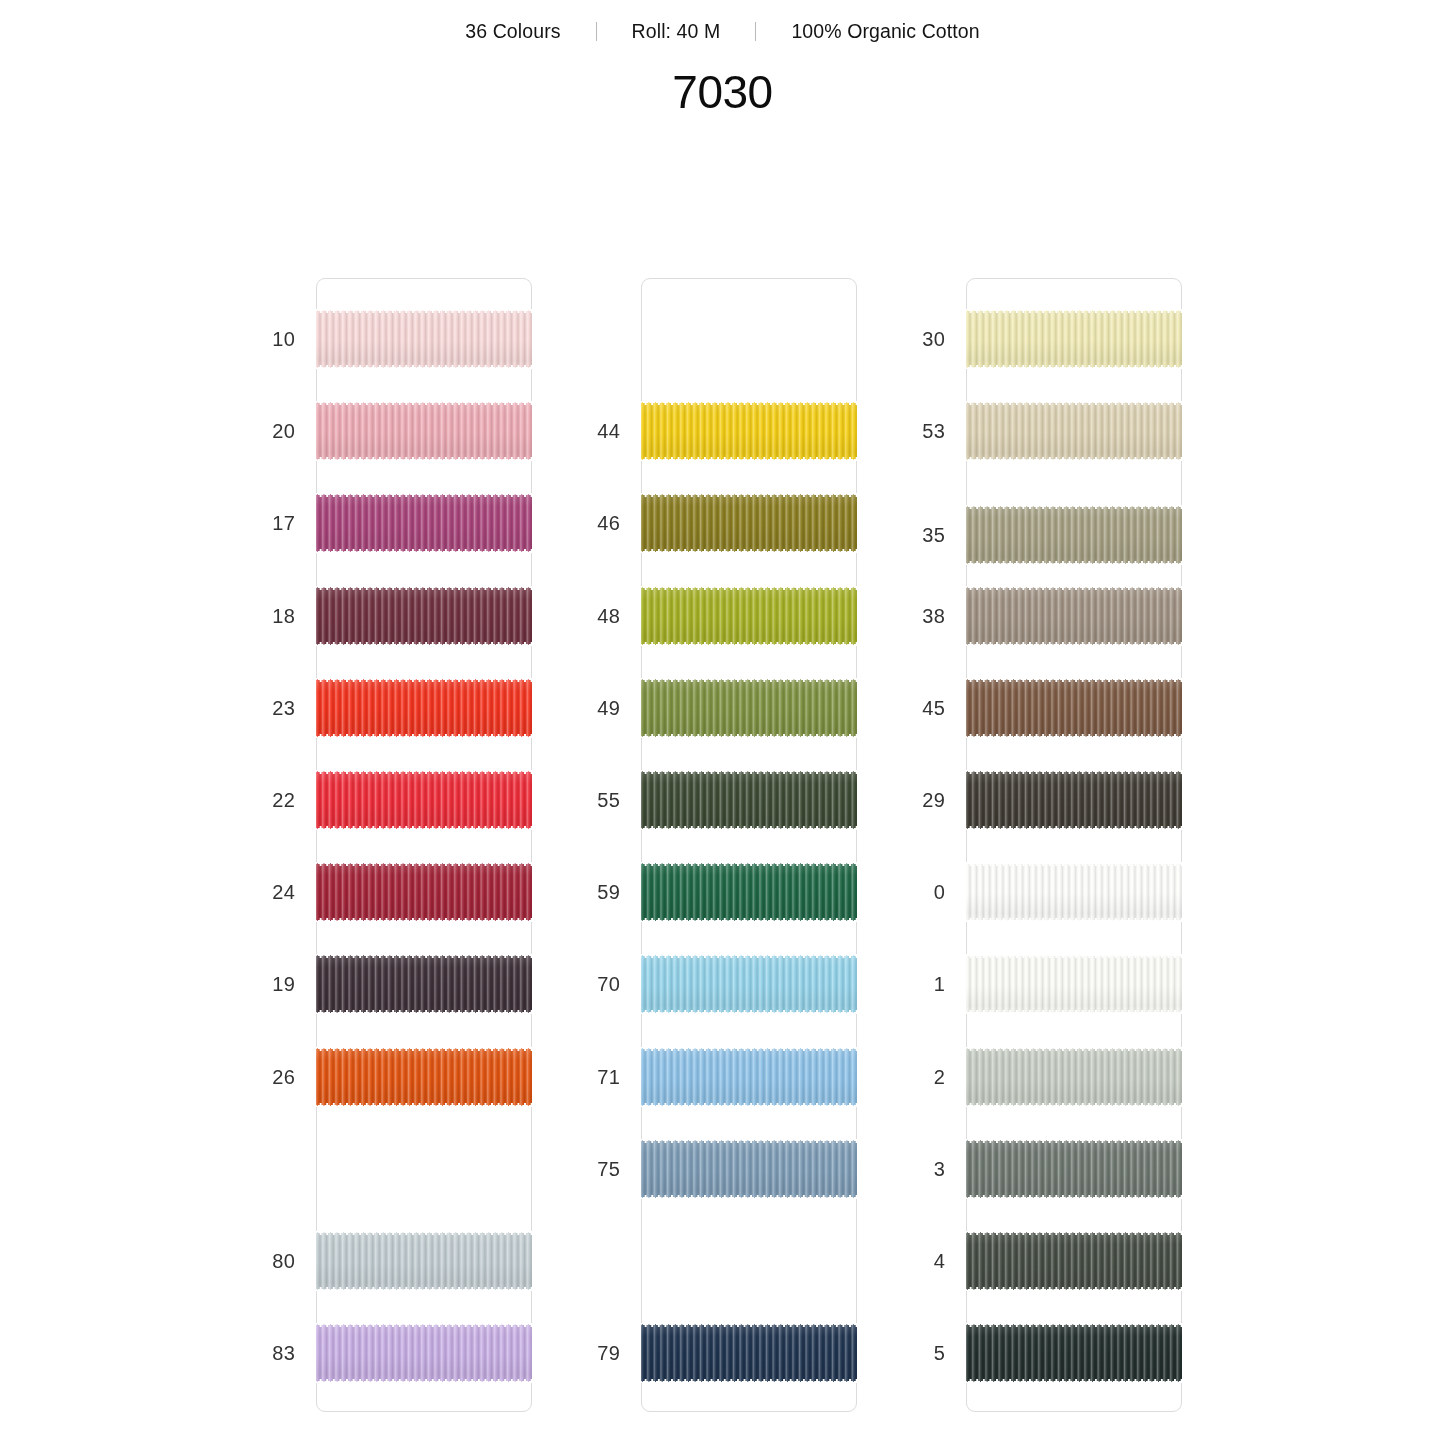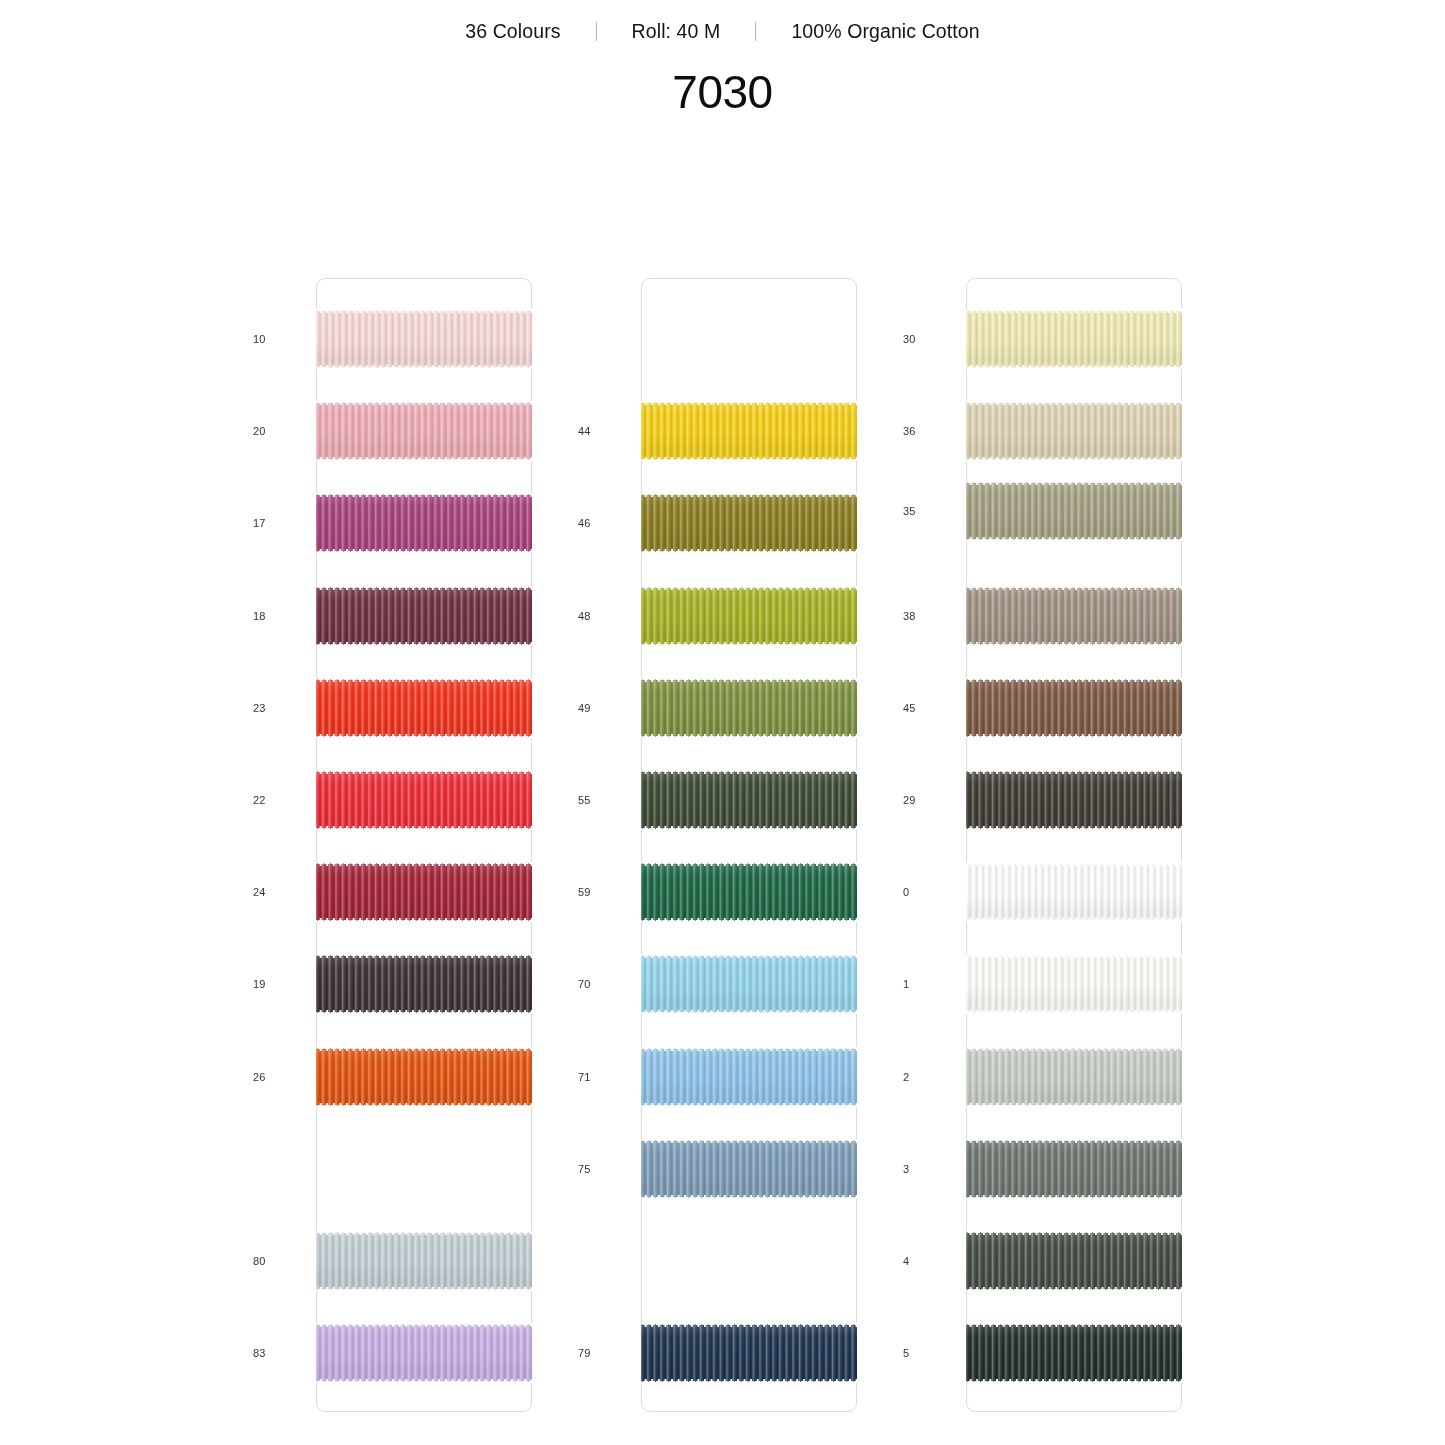--- a/index.html
+++ b/index.html
@@ -91,21 +91,22 @@
     height: 60px;
   }
 
   .swatch-label {
     position: absolute;
     left: 0;
     top: 0;
     width: 42px;
     height: 60px;
     line-height: 60px;
-    font-size: 11px;
+    text-align: right;
+    font-size: 20px;
     color: #333333;
     letter-spacing: 0.2px;
   }
 
   
   .ribbon {
     position: absolute;
     left: 63px;
     top: 0;
     width: 216px;
@@ -347,28 +348,28 @@
       <div class="card"></div>
       <div class="swatch-row" style="top: 31px;">
         <div class="swatch-label">30</div>
         <div class="ribbon">
           <div class="ribbon-body" style="--c: #f0eab4;"></div>
           <div class="ribbon-edge top"></div>
           <div class="ribbon-edge bottom"></div>
         </div>
       </div>
       <div class="swatch-row" style="top: 123.2px;">
-        <div class="swatch-label">36</div>
+        <div class="swatch-label">53</div>
         <div class="ribbon">
           <div class="ribbon-body" style="--c: #ddd2b4;"></div>
           <div class="ribbon-edge top"></div>
           <div class="ribbon-edge bottom"></div>
         </div>
       </div>
-      <div class="swatch-row" style="top: 203px;">
+      <div class="swatch-row" style="top: 227px;">
         <div class="swatch-label">35</div>
         <div class="ribbon">
           <div class="ribbon-body" style="--c: #a5a083;"></div>
           <div class="ribbon-edge top"></div>
           <div class="ribbon-edge bottom"></div>
         </div>
       </div>
       <div class="swatch-row" style="top: 307.6px;">
         <div class="swatch-label">38</div>
         <div class="ribbon">

